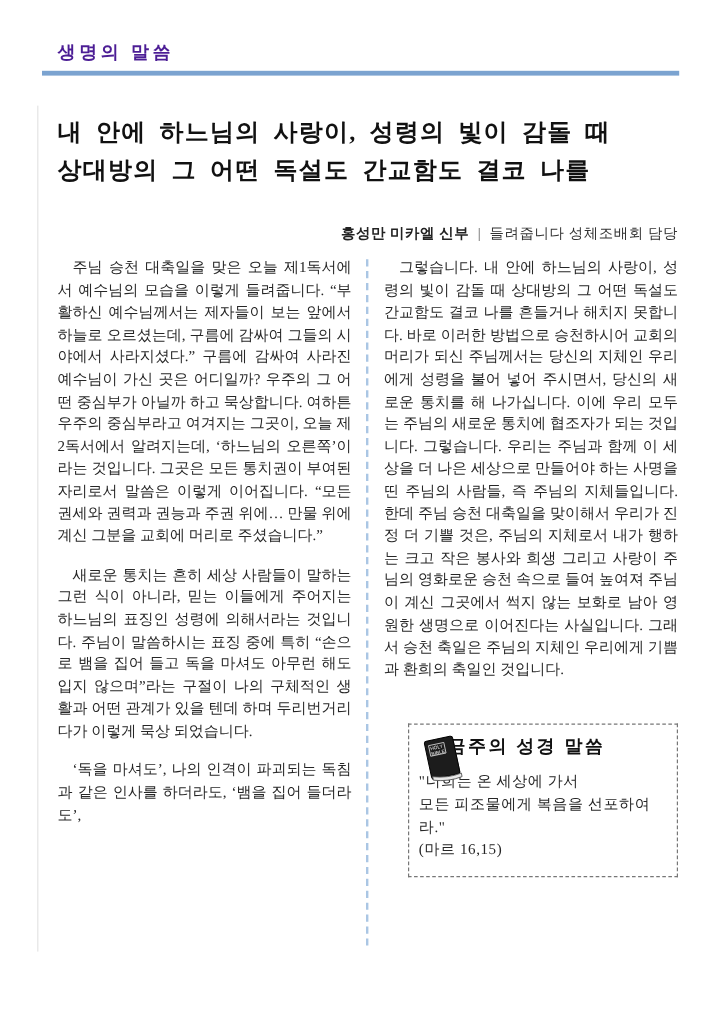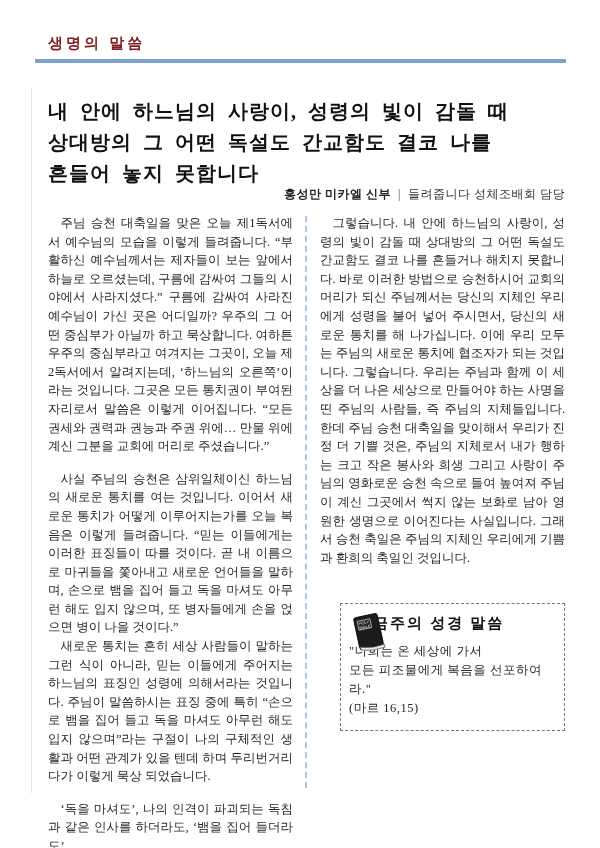--- a/index.html
+++ b/index.html
@@ -12,21 +12,21 @@
     color:#222;
     box-sizing:border-box;
   }
   .scan-line{
     position:absolute;left:31px;top:88px;width:1px;height:705px;
     background:#e4e4e4;
   }
   .header{position:absolute;left:48px;top:34px;right:35px;}
   .section-label{
     font-family:"Liberation Sans","DejaVu Sans",sans-serif;
-    font-weight:bold;font-size:15px;letter-spacing:3px;color:#7f1d1d;
+    font-weight:bold;font-size:15px;letter-spacing:3px;color:#4c1d95;
   }
   .header-rule{
     position:absolute;left:35px;top:59px;width:531px;height:4px;
     background:#7ba3d0;
   }
   .title-block{
     position:absolute;left:48px;top:96px;width:505px;
   }
   .title-line{
     font-weight:bold;font-size:20px;line-height:31px;color:#111;
@@ -75,32 +75,30 @@
   <div class="scan-line"></div>
 
   <div class="header">
     <div class="section-label">생명의 말씀</div>
   </div>
   <div class="header-rule"></div>
 
   <div class="title-block">
     <div class="title-line">내 안에 하느님의 사랑이, 성령의 빛이 감돌 때</div>
     <div class="title-line">상대방의 그 어떤 독설도 간교함도 결코 나를</div>
-    <div class="title-line">흔들어 놓지 못합니다</div>
   </div>
 
   <div class="byline">
     <span class="author">홍성만 미카엘 신부</span><span class="sep">|</span><span class="role">들려줍니다 성체조배회 담당</span>
   </div>
 
   <div class="columns">
 
     <div class="col left">
       <p class="indent gap-after">주님 승천 대축일을 맞은 오늘 제1독서에서 예수님의 모습을 이렇게 들려줍니다. “부활하신 예수님께서는 제자들이 보는 앞에서 하늘로 오르셨는데, 구름에 감싸여 그들의 시야에서 사라지셨다.” 구름에 감싸여 사라진 예수님이 가신 곳은 어디일까? 우주의 그 어떤 중심부가 아닐까 하고 묵상합니다. 여하튼 우주의 중심부라고 여겨지는 그곳이, 오늘 제2독서에서 알려지는데, ‘하느님의 오른쪽’이라는 것입니다. 그곳은 모든 통치권이 부여된 자리로서 말씀은 이렇게 이어집니다. “모든 권세와 권력과 권능과 주권 위에… 만물 위에 계신 그분을 교회에 머리로 주셨습니다.”</p>
-      <p class="indent">사실 주님의 승천은 삼위일체이신 하느님의 새로운 통치를 여는 것입니다. 이어서 새로운 통치가 어떻게 이루어지는가를 오늘 복음은 이렇게 들려줍니다. “믿는 이들에게는 이러한 표징들이 따를 것이다. 곧 내 이름으로 마귀들을 쫓아내고 새로운 언어들을 말하며, 손으로 뱀을 집어 들고 독을 마셔도 아무런 해도 입지 않으며, 또 병자들에게 손을 얹으면 병이 나을 것이다.”</p>
       <p class="indent gap-after">새로운 통치는 흔히 세상 사람들이 말하는 그런 식이 아니라, 믿는 이들에게 주어지는 하느님의 표징인 성령에 의해서라는 것입니다. 주님이 말씀하시는 표징 중에 특히 “손으로 뱀을 집어 들고 독을 마셔도 아무런 해도 입지 않으며”라는 구절이 나의 구체적인 생활과 어떤 관계가 있을 텐데 하며 두리번거리다가 이렇게 묵상 되었습니다.</p>
       <p class="indent">‘독을 마셔도’, 나의 인격이 파괴되는 독침과 같은 인사를 하더라도, ‘뱀을 집어 들더라도’,</p>
     </div>
 
     <div class="col-divider"></div>
 
     <div class="col right">
       <p class="indent">그렇습니다. 내 안에 하느님의 사랑이, 성령의 빛이 감돌 때 상대방의 그 어떤 독설도 간교함도 결코 나를 흔들거나 해치지 못합니다. 바로 이러한 방법으로 승천하시어 교회의 머리가 되신 주님께서는 당신의 지체인 우리에게 성령을 불어 넣어 주시면서, 당신의 새로운 통치를 해 나가십니다. 이에 우리 모두는 주님의 새로운 통치에 협조자가 되는 것입니다. 그렇습니다. 우리는 주님과 함께 이 세상을 더 나은 세상으로 만들어야 하는 사명을 띤 주님의 사람들, 즉 주님의 지체들입니다. 한데 주님 승천 대축일을 맞이해서 우리가 진정 더 기쁠 것은, 주님의 지체로서 내가 행하는 크고 작은 봉사와 희생 그리고 사랑이 주님의 영화로운 승천 속으로 들여 높여져 주님이 계신 그곳에서 썩지 않는 보화로 남아 영원한 생명으로 이어진다는 사실입니다. 그래서 승천 축일은 주님의 지체인 우리에게 기쁨과 환희의 축일인 것입니다.</p>
 
       <div class="verse-box">

